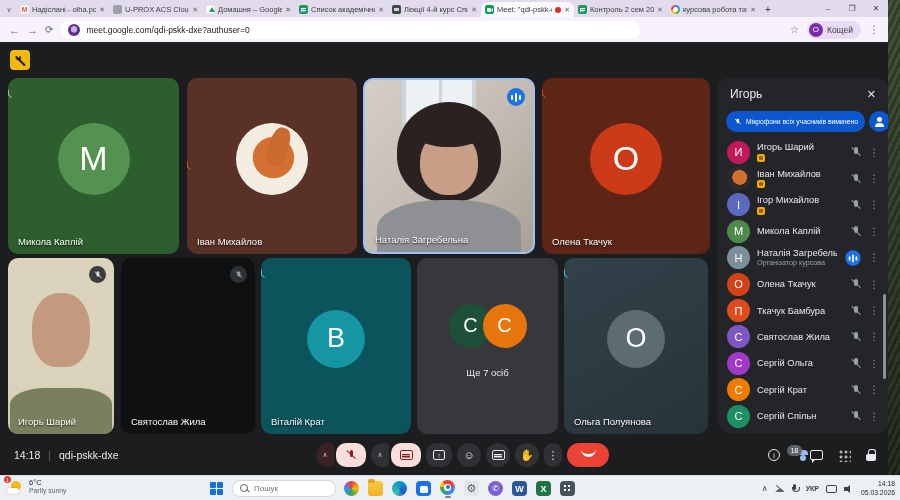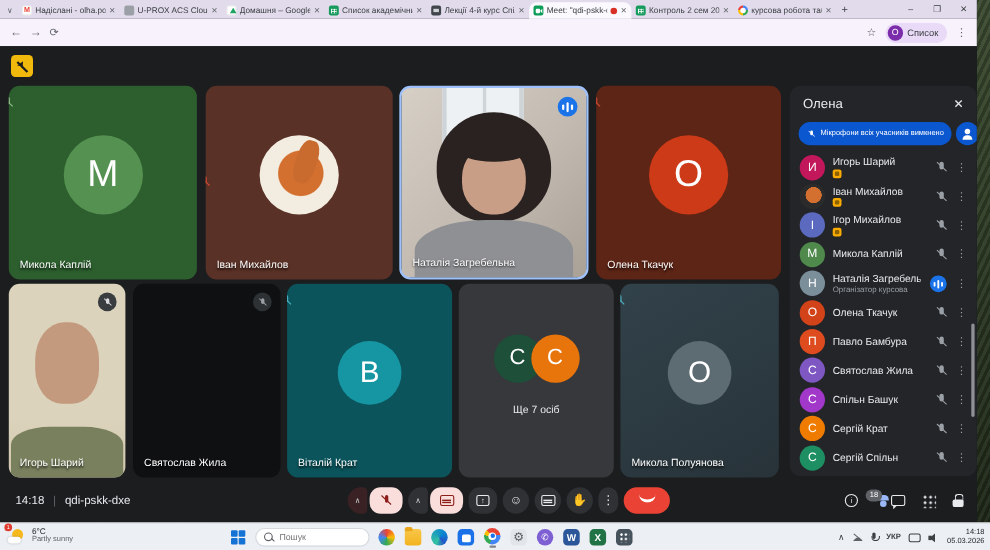--- a/index.html
+++ b/index.html
@@ -263,25 +263,29 @@
       <span>–</span>
       <span>❐</span>
       <span>✕</span>
     </div>
   </div>
 
   <div class="toolbar">
     <span class="navb">←</span>
     <span class="navb">→</span>
     <span class="navb re">⟳</span>
+    <div class="urlpill">
+      <span class="siteic"></span>
+      <span class="urltext">meet.google.com/qdi-pskk-dxe?authuser=0</span>
+    </div>
     <div class="tb-right">
       <span class="star">☆</span>
       <div class="profile">
         <span class="pfav">О</span>
-        <span class="pfname">Список</span>
+        <span class="pfname">Кощей</span>
       </div>
       <span class="vdots">⋮</span>
     </div>
   </div>
 
   <div class="meet">
 
     <div class="warnbadge abs">
         <b></b>
       </div>
@@ -356,26 +360,26 @@
           </div>
       </div>
       <div class="ovlabel">Ще 7 осіб</div>
     </div>
 
     <div class="tile" style="left:564px;top:216px;width:144px;height:176px;background:linear-gradient(150deg,#32424a,#273339);">
       <div class="bigav av58" style="background: rgb(93, 107, 114);">
           <span>О</span>
         </div>
       <div class="tmic micoff" style="color: rgb(77, 184, 200);"></div>
-      <div class="tname">Микола Полуянова</div>
+      <div class="tname">Ольга Полуянова</div>
     </div>
 
     <div class="panel">
       <div class="phead">
-        <span class="ptitle">Олена</span>
+        <span class="ptitle">Игорь</span>
         <span class="px">✕</span>
       </div>
       <div class="pactions">
         <div class="mutepill">
           <span class="micoff" style="color:#fff"></span>
           <span>Мікрофони всіх учасників вимкнено</span>
         </div>
         <div class="addbtn">
             <span class="personic"></span>
           </div>
@@ -452,21 +456,21 @@
             </div>
           <span class="micoff pmic"></span>
           <span class="pdots">⋮</span>
         </div>
 
         <div class="prow">
           <div class="pav" style="background: rgb(221, 75, 31);">
               <span>П</span>
             </div>
           <div class="pinfo">
-              <div class="pnm">Павло Бамбура</div>
+              <div class="pnm">Ткачук Бамбура</div>
             </div>
           <span class="micoff pmic"></span>
           <span class="pdots">⋮</span>
         </div>
 
         <div class="prow">
           <div class="pav" style="background: rgb(126, 87, 194);">
               <span>С</span>
             </div>
           <div class="pinfo">
@@ -474,21 +478,21 @@
             </div>
           <span class="micoff pmic"></span>
           <span class="pdots">⋮</span>
         </div>
 
         <div class="prow">
           <div class="pav" style="background: rgb(162, 56, 201);">
               <span>С</span>
             </div>
           <div class="pinfo">
-              <div class="pnm">Спільн Башук</div>
+              <div class="pnm">Сергій Ольга</div>
             </div>
           <span class="micoff pmic"></span>
           <span class="pdots">⋮</span>
         </div>
 
         <div class="prow">
           <div class="pav" style="background: rgb(239, 123, 0);">
               <span>С</span>
             </div>
           <div class="pinfo">

